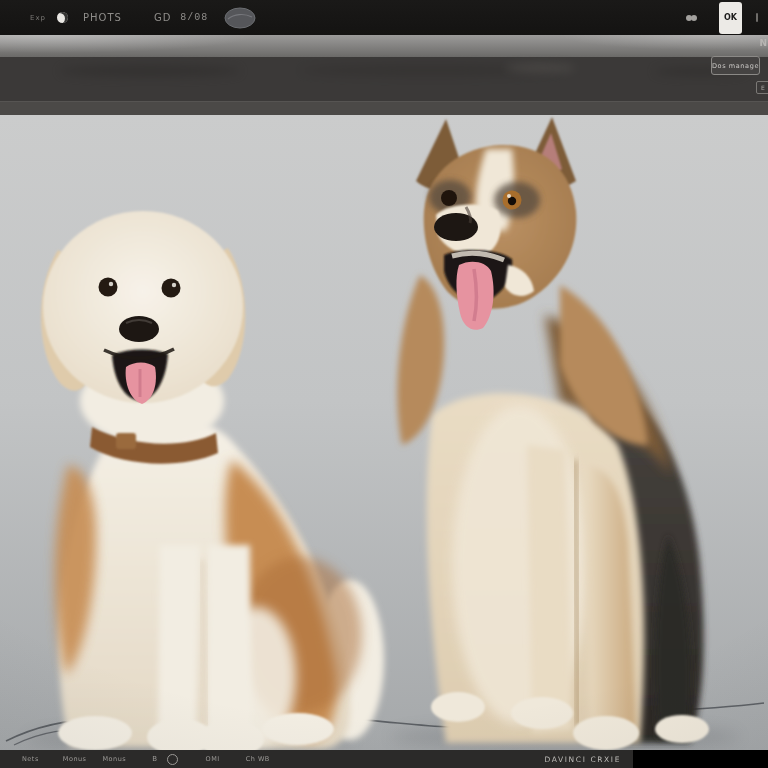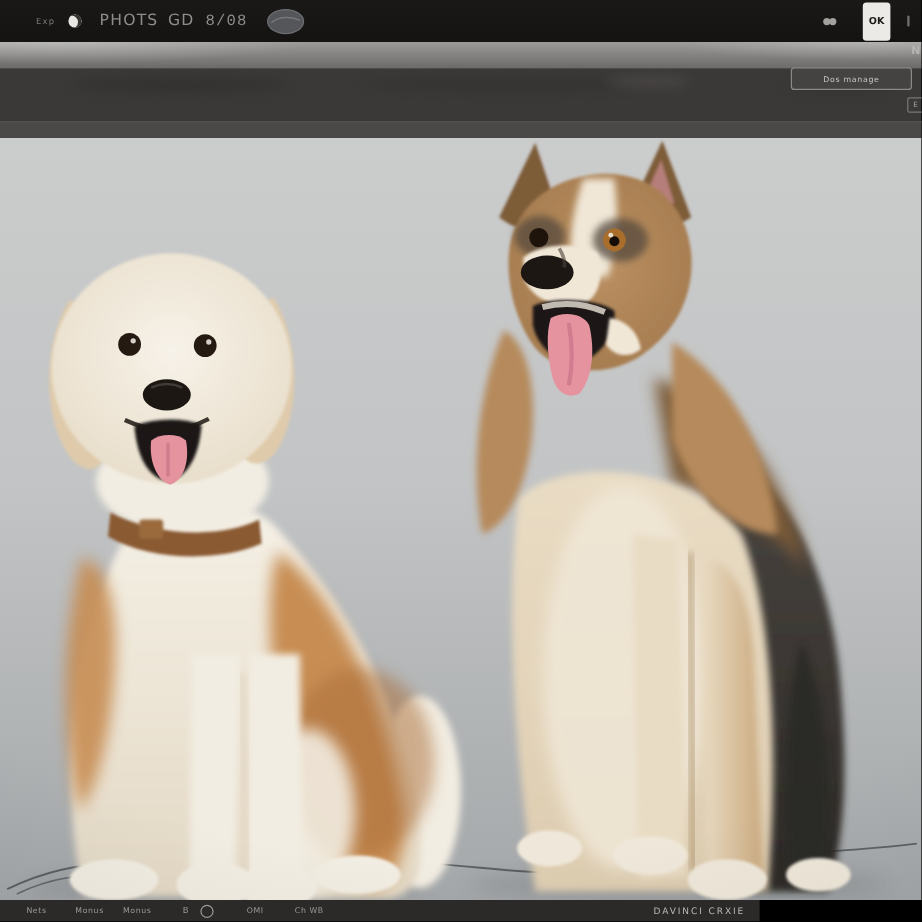--- a/index.html
+++ b/index.html
@@ -1,26 +1,26 @@
 <!DOCTYPE html>
 <html style="--pal-topbar_bg: #141312; --pal-optionsbar_bg: #3b3938; --pal-optionsbar_strip: #4b4947; --pal-bottombar_bg: #2b2a29; --pal-canvas_top: #cbcccc; --pal-canvas_bottom: #a5a8aa; --pal-left_white: #f2ede2; --pal-left_shade: #e2d6c2; --pal-left_ear: #dfcbab; --pal-left_tan: #c78d53; --pal-left_tan_dark: #aa6d39; --pal-collar: #8a5a33; --pal-dark: #1d1713; --pal-tongue: #e693a0; --pal-tongue_dark: #c97487; --pal-r_tan: #b68a5c; --pal-r_brown: #7d5c39; --pal-r_dark_face: #55483c; --pal-r_cream: #e9dcc4; --pal-r_blaze: #f0e7d7; --pal-r_paw: #efe8da; --pal-r_rear: #45403b; --pal-r_rear_dark: #2c2926; --pal-amber: #a96e2c; --pal-ear_pink: #c08486; --pal-ground_line: #4a4d52;"><head>
 <meta charset="utf-8">
 <style>
   html,body{margin:0;padding:0;background:#000;}
   body{width:768px;height:768px;position:relative;overflow:hidden;
        font-family:"DejaVu Sans","Liberation Sans",sans-serif;-webkit-font-smoothing:antialiased;}
   .topbar{position:absolute;left:0;top:0;width:768px;height:35px;
           background:linear-gradient(180deg,#1a1918,#121110);
           display:flex;align-items:center;z-index:5;justify-content:flex-end;}
-  .tb-text{font-size:13px;color:#8f8d8a;letter-spacing:1px;}
+  .tb-text{font-size:10px;color:#8f8d8a;letter-spacing:1px;}
   .win-label{margin-left:30px;font-size:7px;color:#7a7875;}
   .circle-ic{width:11px;height:11px;border-radius:50%;background:#e9e7e3;margin-left:11px;
              box-shadow:inset -3px 1px 0 rgba(20,20,20,.85);}
   .app-label{margin-left:15px;}
-  .tool-label{margin-left:8px;}
+  .tool-label{margin-left:32px;}
   .counter-label{margin-left:9px;font-family:Liberation Mono, monospace;}
   .oval-logo{margin-left:16px;width:32px;height:22px;}
   .spacer{flex:1;}
   .inf-ic{display:flex;margin-right:22px;}
   .inf-ic b{width:6px;height:6px;border-radius:50%;background:#a3a19e;display:block;}
   .inf-ic b+b{margin-left:-1px;}
   .ok-badge{background:#eceae6;color:#1c1b1a;font-size:8px;font-weight:bold;
             border-radius:3px;padding:12px 5px;margin-right:14px;line-height:1;}
   .kebab{width:2px;height:9px;background:#6f6d6a;margin-right:10px;border-radius:1px;}
 
@@ -32,21 +32,21 @@
            radial-gradient(ellipse 220px 22px at 93% 0%,rgba(255,255,255,.24),rgba(255,255,255,0) 70%),
            linear-gradient(180deg,#9c9b9a,#6b6a68);}
   .bstrip{position:absolute;left:0;bottom:0;width:768px;height:13px;
           background:var(--pal-optionsbar_strip,#4b4947);border-top:1px solid #565452;}
   .smudge{position:absolute;border-radius:50%;filter:blur(5px);}
   .sm1{left:60px;top:30px;width:180px;height:12px;background:#2e2c2b;opacity:.55;}
   .sm2{left:300px;top:30px;width:260px;height:11px;background:#2f2d2c;opacity:.45;}
   .sm3{left:505px;top:28px;width:70px;height:10px;background:#54514e;opacity:.6;}
   .sm4{left:655px;top:32px;width:90px;height:9px;background:#2d2b2a;opacity:.5;}
   .action-btn{position:absolute;right:8px;top:21px;height:17px;display:flex;align-items:center;
-              border:1px solid #8b8986;border-radius:3px;background:#454342;padding:0 26px;
+              border:1px solid #8b8986;border-radius:3px;background:#454342;padding:0 0;
               font-size:6.5px;color:#cbc9c6;letter-spacing:.6px;}
   .edge-letter{position:absolute;right:1px;top:3px;font-size:9px;color:#b8b6b3;font-weight:bold;}
   .edge-badge{position:absolute;right:-2px;top:46px;width:12px;height:11px;border:1px solid #7b7976;
               border-radius:2px;font-size:6px;color:#aaa8a5;display:flex;align-items:center;justify-content:center;}
 
   .canvas{position:absolute;left:0;top:115px;width:768px;height:635px;
           background:linear-gradient(180deg,var(--pal-canvas_top,#cbcccc) 0%,#c2c4c5 45%,var(--pal-canvas_bottom,#a5a8aa) 100%);}
   .vignette{position:absolute;inset:0;
             background:radial-gradient(ellipse 120% 100% at 50% 35%,rgba(0,0,0,0) 60%,rgba(40,44,48,.14) 100%);
             pointer-events:none;}

